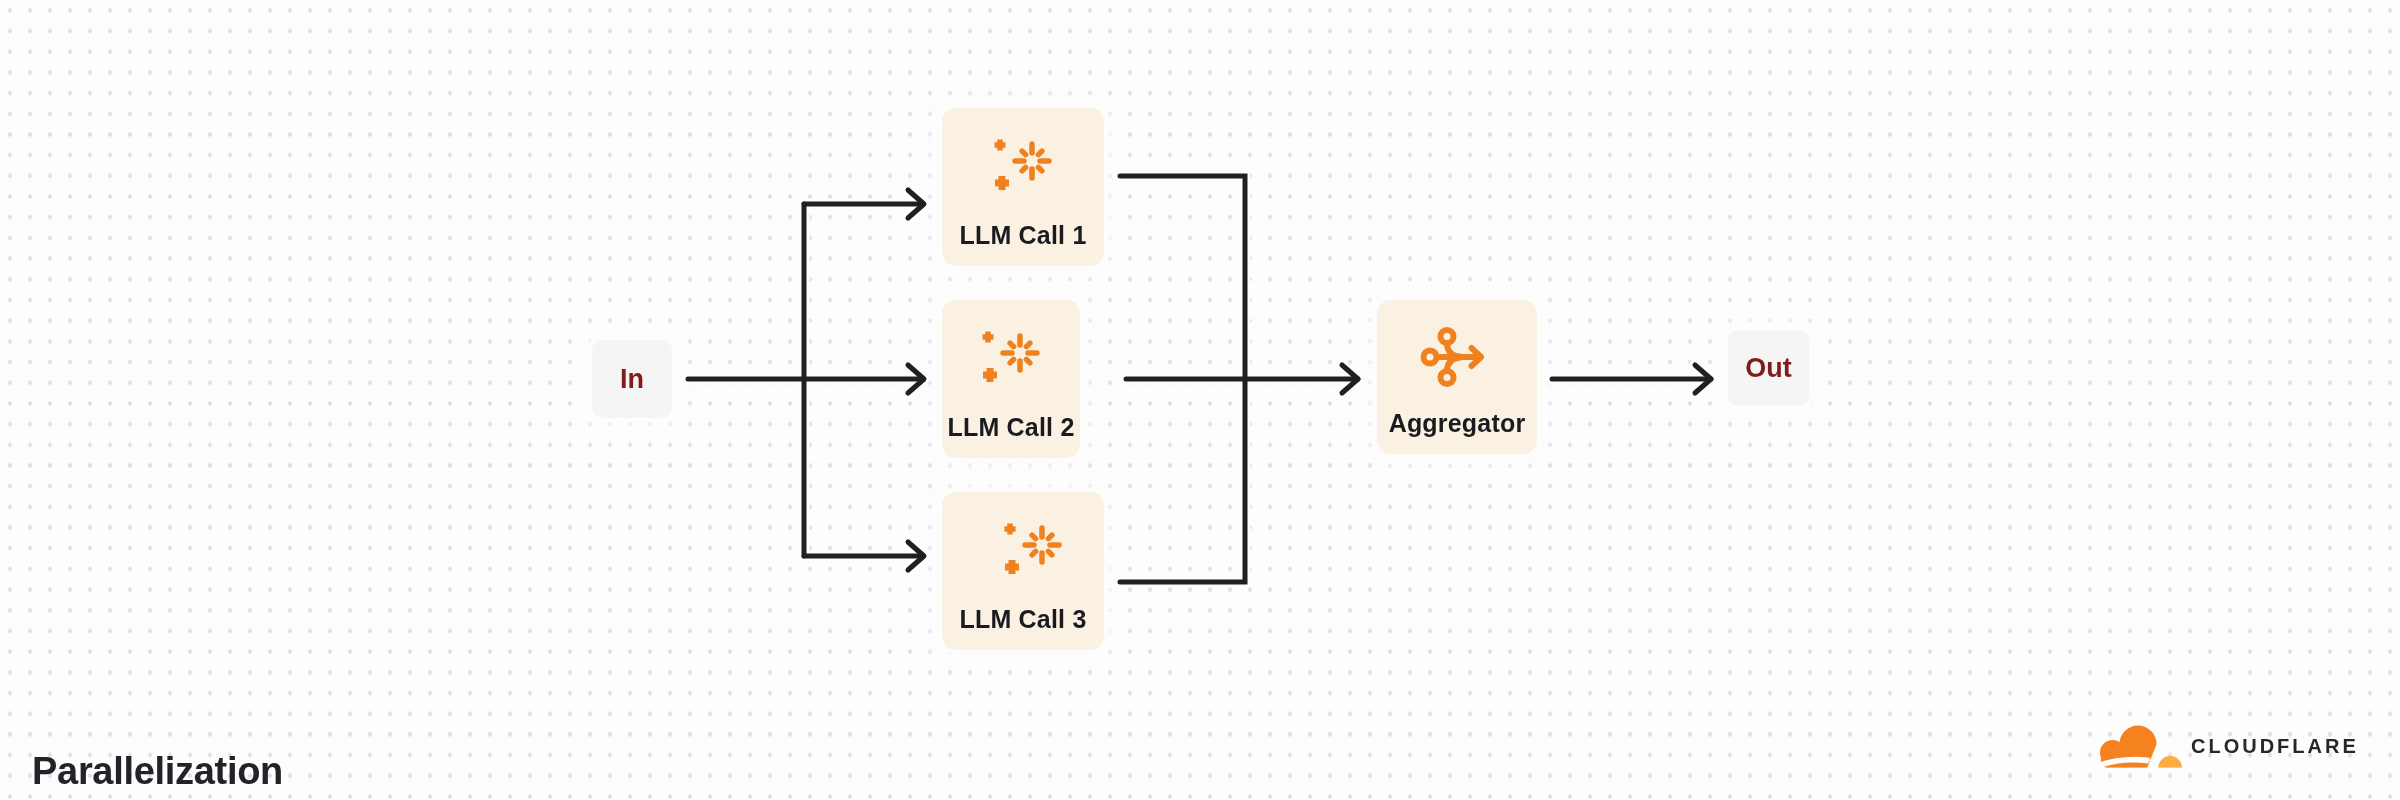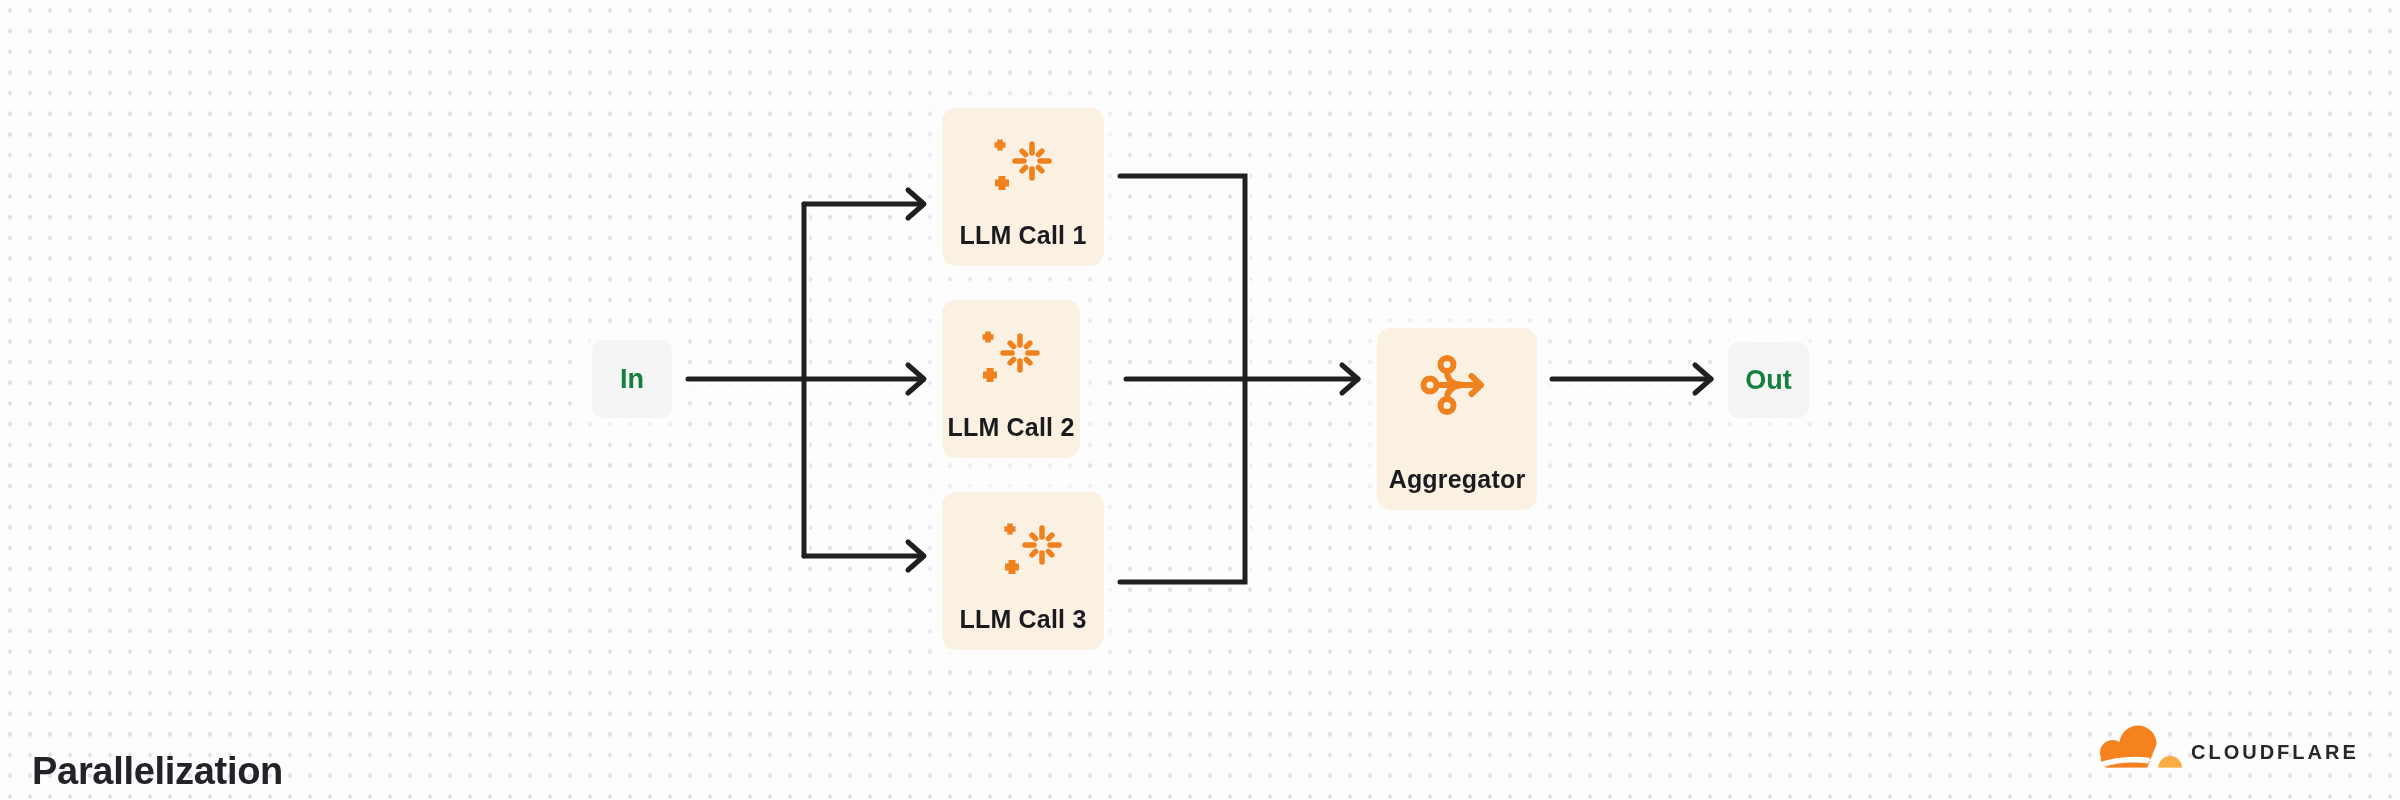--- a/index.html
+++ b/index.html
@@ -31,21 +31,21 @@
     z-index: 2;
     box-sizing: border-box;
     display: flex;
     align-items: center;
     justify-content: center;
     box-shadow: 0 0 0 4px rgba(253,253,253,0.95), 0 0 16px 10px rgba(253,253,253,0.85);
   }
   .terminal {
     background: #F5F5F6;
     border-radius: 10px;
-    color: #15803d;
+    color: #7f1d1d;
     font-weight: 700;
     font-size: 27px;
   }
   .process {
     background: #FBF1E2;
     border-radius: 14px;
     flex-direction: column;
     justify-content: flex-start;
   }
   .process .icon-wrap {
@@ -60,25 +60,25 @@
     bottom: 16px;
     left: 0;
     width: 100%;
     text-align: center;
     color: #1A1B1F;
     font-weight: 700;
     font-size: 25px;
     letter-spacing: 0.2px;
   }
   #node-in  { left: 592px;  top: 340px; width: 80px;  height: 78px; }
-  #node-out { left: 1728px; top: 342px; width: 81px;  height: 76px; }
+  #node-out { left: 1728px; top: 330px; width: 81px;  height: 76px; }
   #llm1 { left: 942px;  top: 108px; width: 162px; height: 158px; }
   #llm2 { left: 942px;  top: 300px; width: 138px; height: 158px; }
   #llm3 { left: 942px;  top: 492px; width: 162px; height: 158px; padding-left: 20px; }
-  #aggregator { left: 1377px; top: 300px; width: 160px; height: 182px; margin-top: 28px; }
+  #aggregator { left: 1377px; top: 300px; width: 160px; height: 154px; }
 
   .page-title {
     position: absolute;
     left: 32px;
     top: 728px;
     z-index: 4;
     font-size: 38px;
     font-weight: 700;
     color: #212329;
     letter-spacing: -0.3px;
@@ -91,21 +91,21 @@
     z-index: 4;
     display: flex;
     align-items: flex-end;
     gap: 9px;
   }
   .brand .wordmark {
     font-size: 20px;
     font-weight: 800;
     letter-spacing: 3px;
     color: #25272A;
-    margin-bottom: 6px;
+    margin-bottom: 12px;
     white-space: nowrap;
   }
 </style>
 </head>
 <body>
 
 <div class="canvas">
 
   <svg class="connectors" width="2400" height="800" viewBox="0 0 2400 800">
 

